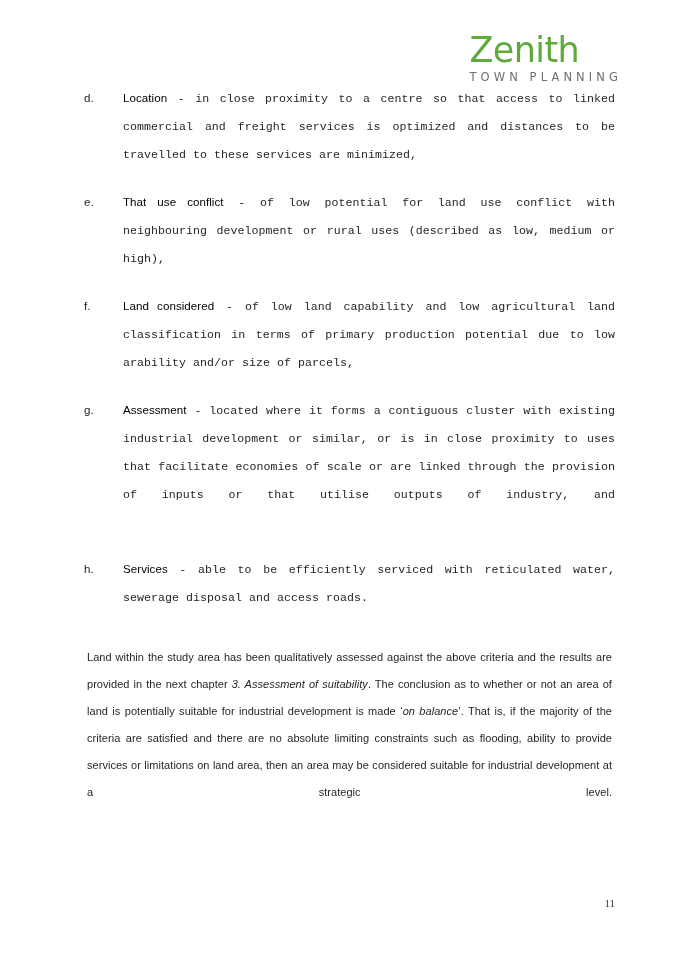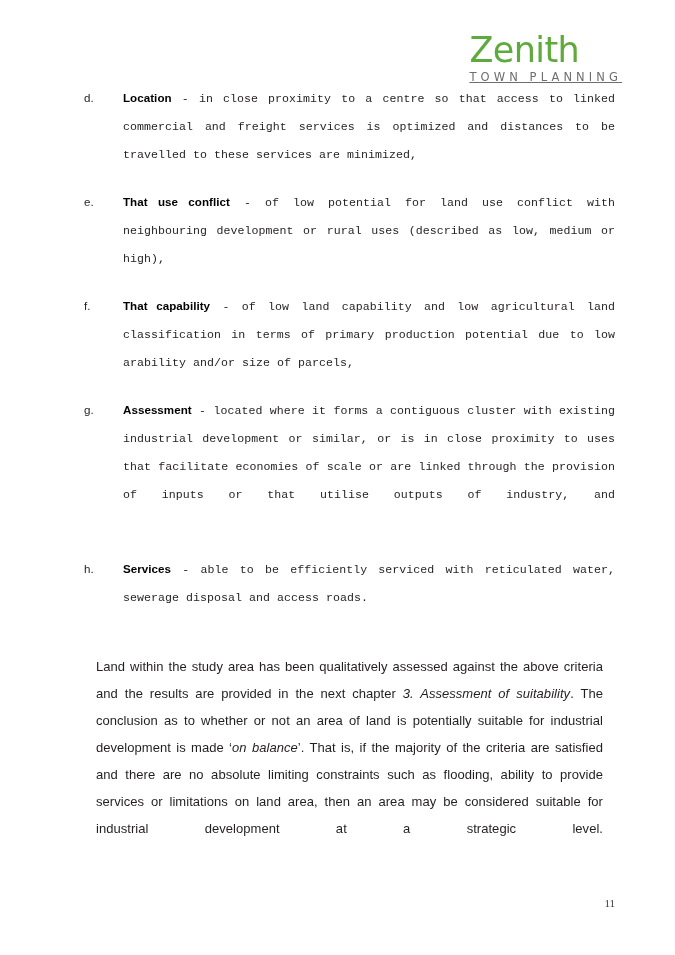--- a/index.html
+++ b/index.html
@@ -50,21 +50,20 @@
     margin-bottom: 4px;
   }
   .logo-tagline {
     font-family: "DejaVu Sans", sans-serif;
     font-size: 11.5px;
     font-weight: 400;
     letter-spacing: 4.1px;
     color: #6d6e70;
     display: block;
     padding-right: 1px;
-    text-decoration: underline;
   }
 
   
   .content {
     position: absolute;
     left: 84px;
     top: 84px;
     width: 531px;
   }
 
@@ -91,42 +90,42 @@
   .criteria-item .marker {
     position: absolute;
     left: 0;
     top: 0;
     width: 30px;
     font-size: 11.6px;
     line-height: 27px;
     color: #231f20;
   }
   .criteria-item .term {
-    font-weight: bold;
+    font-weight: normal;
     color: #000000;
   }
   .criteria-item .body-text {
     color: #231f20;
     font-family: Liberation Mono, monospace;
   }
 
   
   .criteria-item.justify-all {
     text-align: justify;
   }
   .criteria-item.justify-all::after {
     content: "";
     display: inline-block;
     width: 100%;
   }
 
   .closing-para {
-    margin: 12px;
+    margin: 3px;
     padding: 0;
-    font-size: 13px;
+    font-size: 11px;
     line-height: 27px;
     text-align: justify;
     text-justify: inter-word;
     letter-spacing: 0.04px;
     color: #231f20;
   }
   .closing-para::after {
     content: "";
     display: inline-block;
     width: 100%;
@@ -175,21 +174,21 @@
 
       <li class="criteria-item">
         <span class="marker">d.</span><span class="term">Location</span><span class="body-text"> - in close proximity to a centre so that access to linked commercial and freight services is optimized and distances to be travelled to these services are minimized,</span>
       </li>
 
       <li class="criteria-item">
         <span class="marker">e.</span><span class="term">That use conflict</span><span class="body-text"> - of low potential for land use conflict with neighbouring development or rural uses (described as low, medium or high),</span>
       </li>
 
       <li class="criteria-item">
-        <span class="marker">f.</span><span class="term">That capability</span><span class="body-text"> - of low land capability and low agricultural land classification in terms of primary production potential due to low arability and/or size of parcels,</span>
+        <span class="marker">f.</span><span class="term">Land considered</span><span class="body-text"> - of low land capability and low agricultural land classification in terms of primary production potential due to low arability and/or size of parcels,</span>
       </li>
 
       <li class="criteria-item justify-all">
         <span class="marker">g.</span><span class="term">Assessment</span><span class="body-text"> - located where it forms a contiguous cluster with existing industrial development or similar, or is in close proximity to uses that facilitate economies of scale or are linked through the provision of inputs or that utilise outputs of industry, and</span>
       </li>
 
       <li class="criteria-item">
         <span class="marker">h.</span><span class="term">Services</span><span class="body-text"> - able to be efficiently serviced with reticulated water, sewerage disposal and access roads.</span>
       </li>
 

